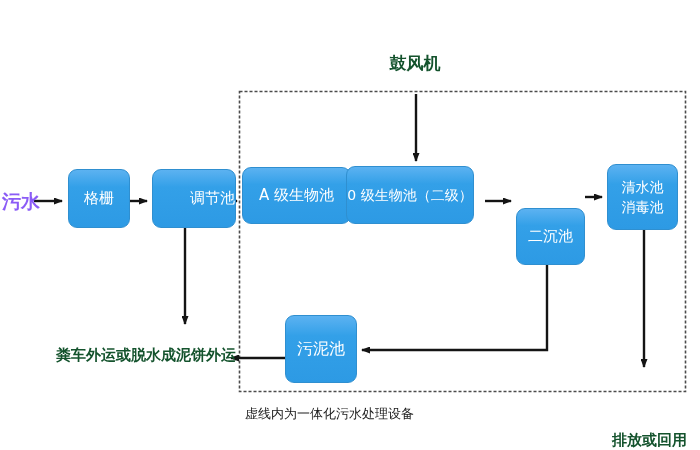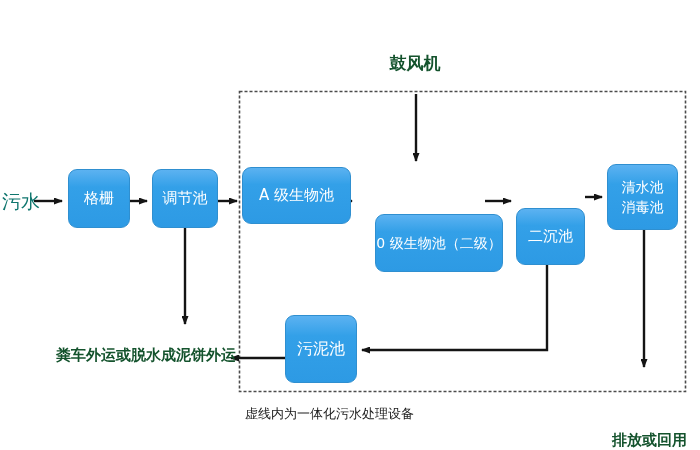--- a/index.html
+++ b/index.html
@@ -15,29 +15,29 @@
     border:1px solid #2f8fd0;
     border-radius:9px;
     color:#ffffff;
     display:flex;flex-direction:column;align-items:center;justify-content:center;
     text-align:center;
     box-sizing:border-box;
     line-height:1.45;
   }
   .box span{display:block;white-space:nowrap;}
   .label{position:absolute;white-space:nowrap;}
-  .lbl-black{color:#0f766e;font-weight:normal;}
+  .lbl-black{color:#8b5cf6;font-weight:bold;}
   .lbl-blue{color:#14532d;font-weight:bold;}
   .lbl-caption{color:#1a1a1a;font-weight:normal;}
 
   
   .b-grid       {left:68px;  top:169px; width:62px;  height:59px; font-size:15px;}
-  .b-regulating {left:152px; top:169px; width:66px;  height:59px; font-size:15px;}
+  .b-regulating {left:152px; top:169px; width:84px;  height:59px; font-size:15px;align-items:flex-end;}
   .b-abio       {left:242px; top:167px; width:109px;  height:57px; font-size:15px;}
-  .b-obio       {left:375px; top:166px; width:128px; height:58px; font-size:14px;margin-top:48px;}
+  .b-obio       {left:346px; top:166px; width:128px; height:58px; font-size:14px;}
   .b-secsed     {left:516px; top:165px; width:69px;  height:57px; font-size:15px;margin-top:43px;}
   .b-clear      {left:607px; top:164px; width:71px;  height:66px; font-size:14px;}
   .b-sludge     {left:285px; top:315px; width:72px;  height:68px; font-size:16px;}
 
   
   .l-influent {left:2px;   top:189px; font-size:19px;}
   .l-blower   {left:386px; top:52px;  width:58px; text-align:center; font-size:17px;}
   .l-sludgeout{left:56px;  top:346px; font-size:15px;}
   .l-discharge{left:612px; top:406px; font-size:15px;margin-top:25px;}
   .l-caption  {left:245px; top:405px; font-size:13px;}

